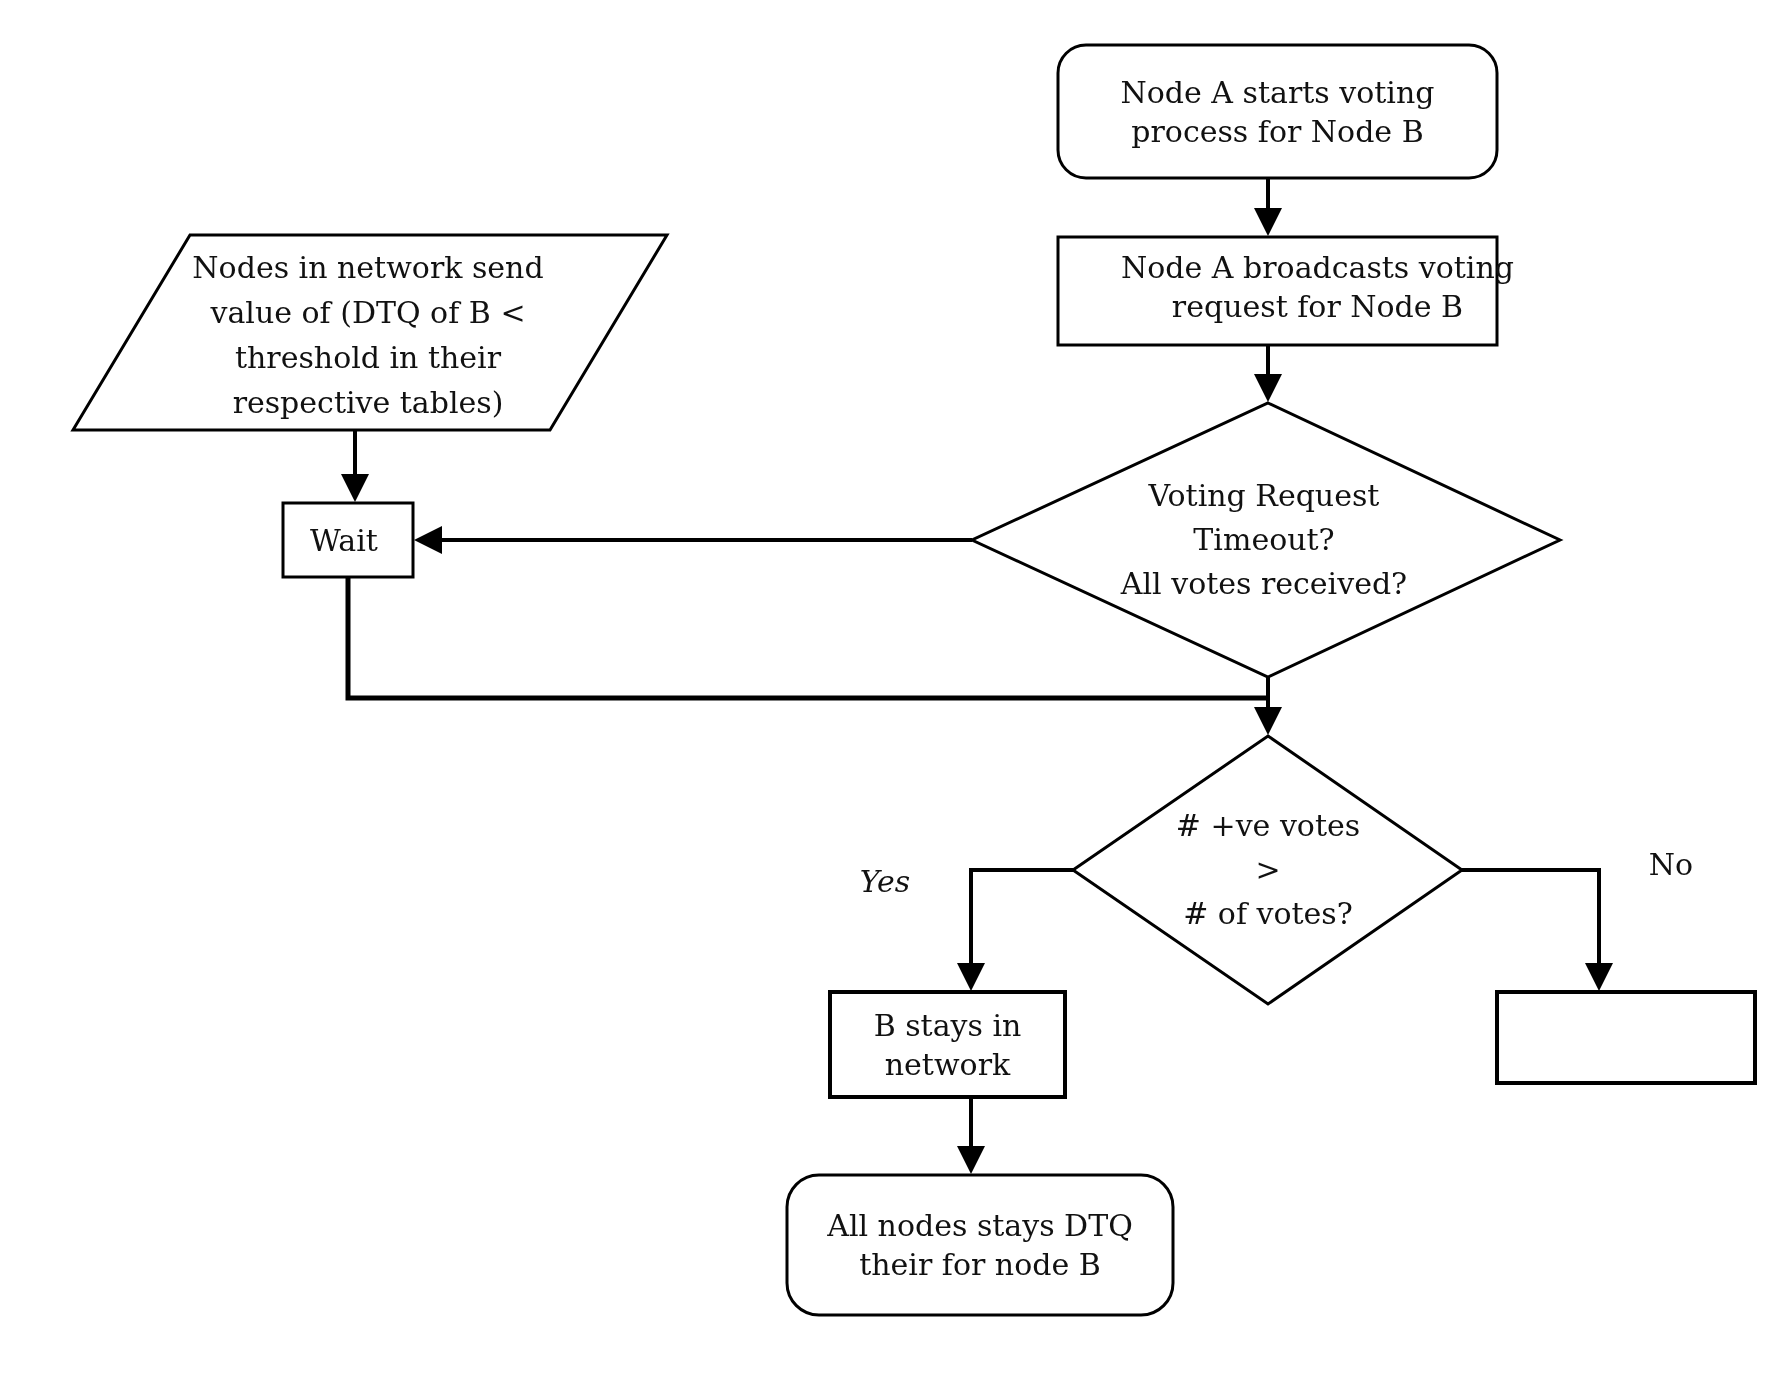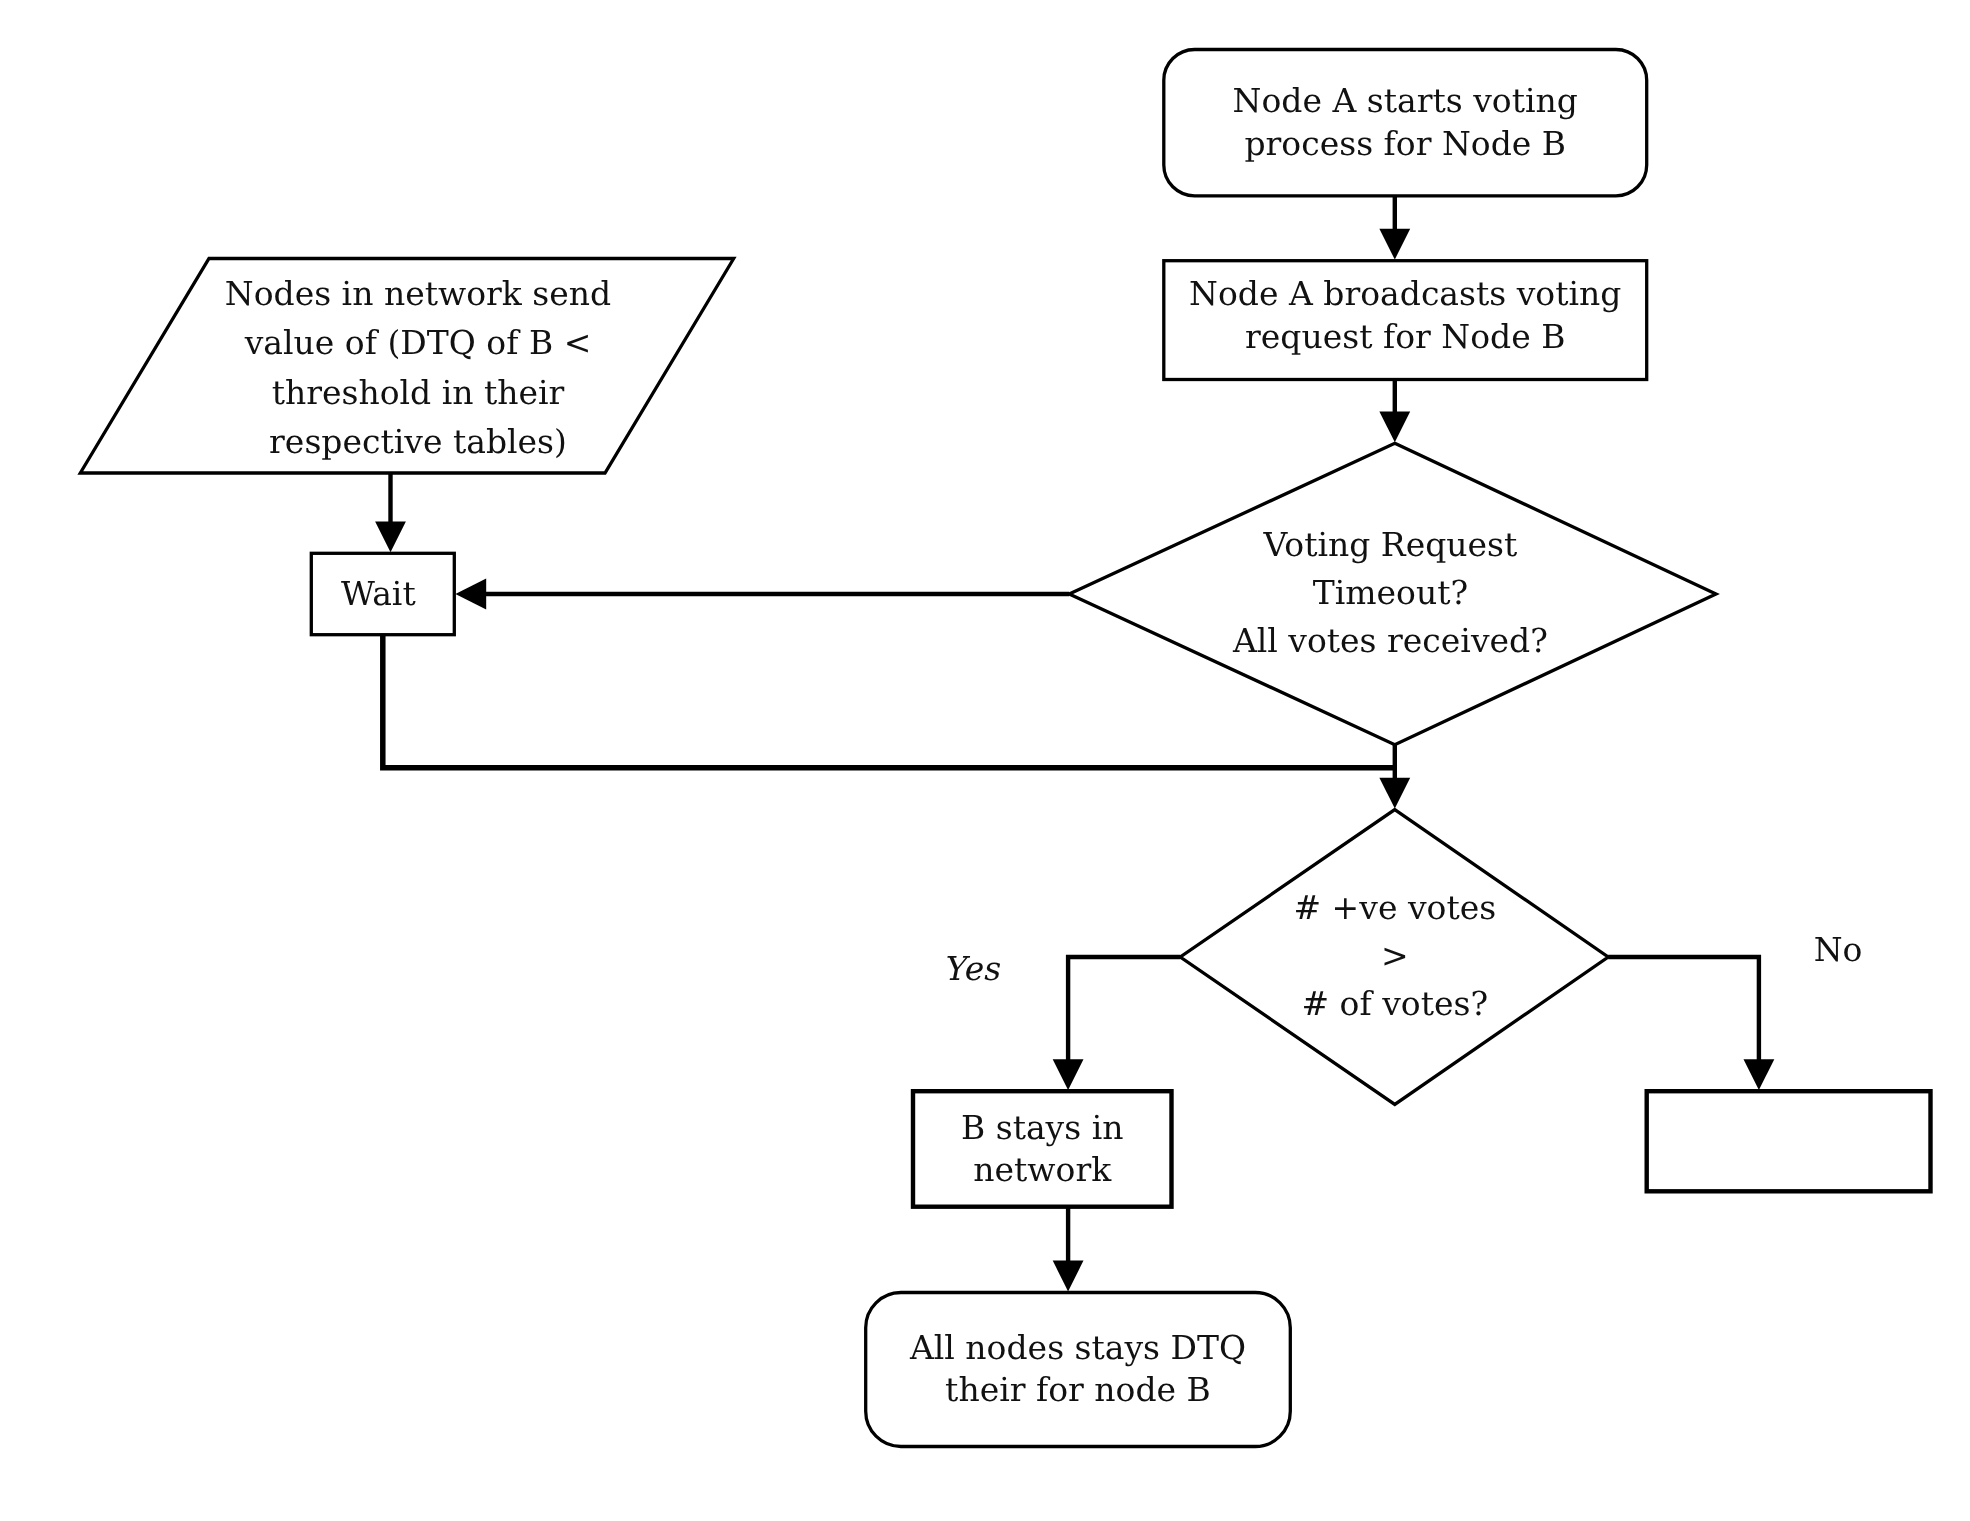--- a/index.html
+++ b/index.html
@@ -89,26 +89,26 @@
       <rect class="shape shape-bold" x="1497" y="992" width="258" height="91"></rect>
       <rect class="shape" x="787" y="1175" width="386" height="140" rx="32" ry="32"></rect>
     </g>
   </svg>
 
   <div class="label rect-label" style="left:1058px; top:45px; width:439px; height:133px;">
     <div>Node A starts voting</div>
     <div>process for Node B</div>
   </div>
 
-  <div class="label rect-label" style="left:1058px; top:237px; width:439px; height:100px;">
+  <div class="label rect-label" style="left:1058px; top:237px; width:439px; height:100px;padding-left:40px;">
     <div>Node A broadcasts voting</div>
     <div>request for Node B</div>
   </div>
 
-  <div class="label para-label" style="left:160px; top:243px; width:440px; height:184px;">
+  <div class="label para-label" style="left:148px; top:243px; width:440px; height:184px;">
     <div>Nodes in network send</div>
     <div>value of (DTQ of B &lt;</div>
     <div>threshold in their</div>
     <div>respective tables)</div>
   </div>
 
   <div class="label rect-label" style="left:283px; top:503px; width:122px; height:74px;">
     <div>Wait</div>
   </div>
 

